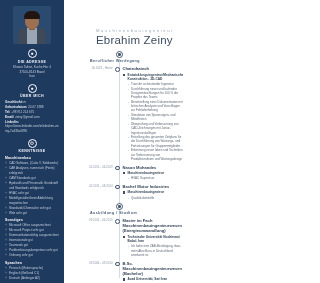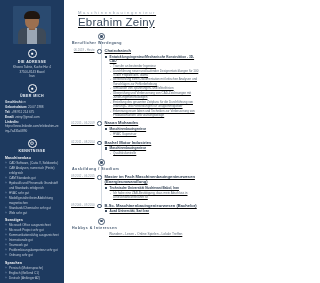--- a/index.html
+++ b/index.html
@@ -60,21 +60,21 @@
   .sb-list { list-style:none; padding: 0 1px; }
   .sb-list li {
     font-size: 3.05px; line-height: 1.55; color: #c3cedb;
     padding-left: 4px; position: relative; margin-bottom: .3px;
   }
   .sb-list li:before {
     content:"»"; position:absolute; left:0; top:0; color:#7e99b8; font-size:3.2px;
   }
 
   
-  .main { flex: 1; position: relative; padding: 0; background: #ffffff; text-decoration: underline; }
+  .main { flex: 1; position: relative; padding: 18px; background: #ffffff; }
   .hdr { padding: 10px 0 0 14px; }
   .hdr-role {
     font-size: 4.2px; letter-spacing: 1.6px; color: #9aa8b8;
     text-transform: none; font-weight: normal;
   }
   .hdr-name {
     font-size: 11.5px; color: #3d4d60; font-weight: normal;
     margin-top: 1px; letter-spacing: .2px;
   }
 

